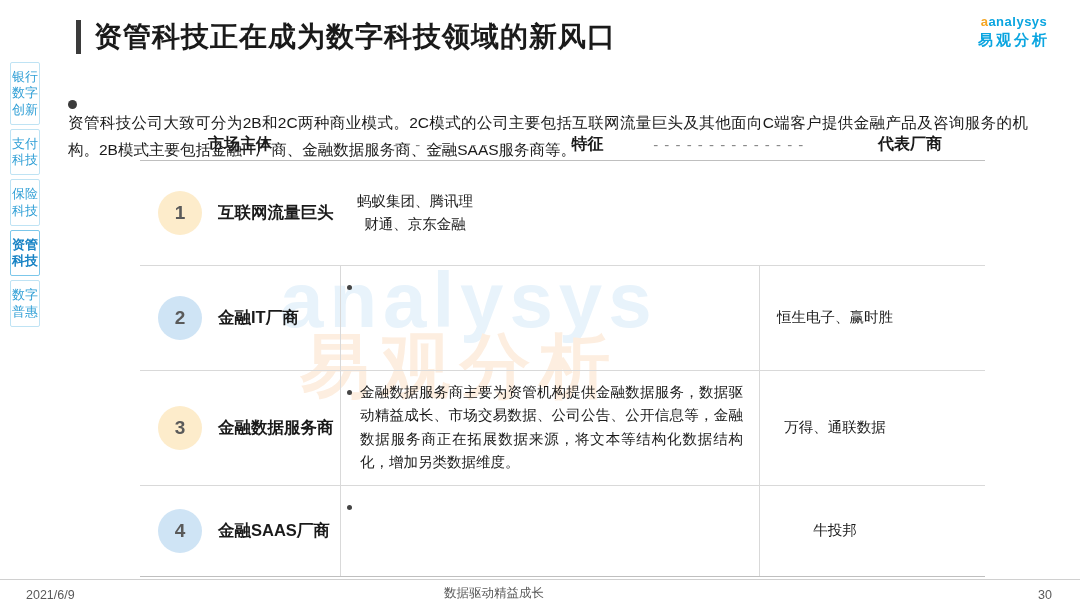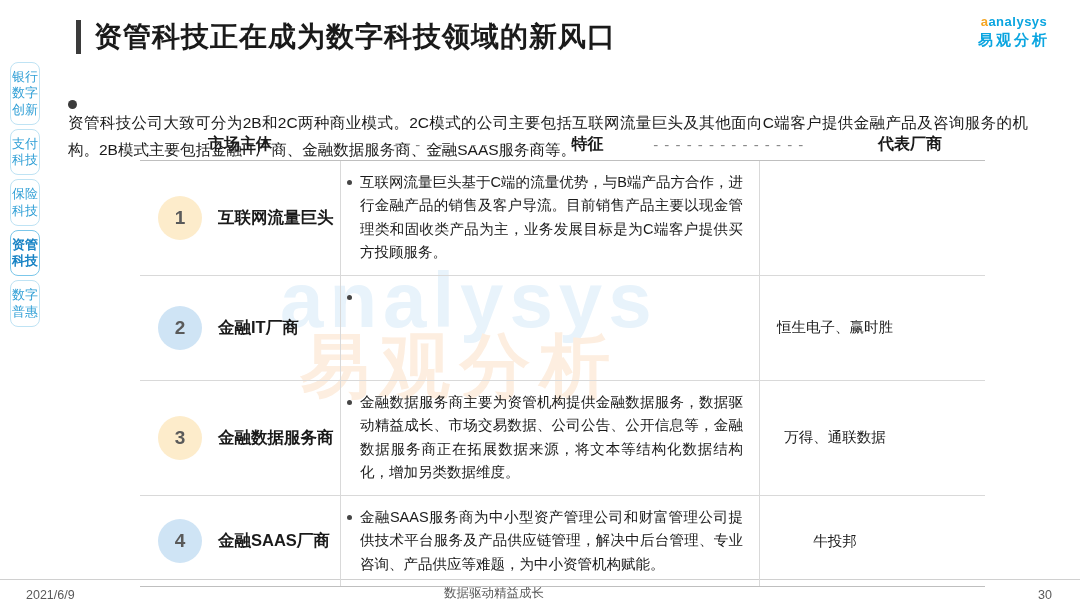--- a/index.html
+++ b/index.html
@@ -103,21 +103,21 @@
   .rail-item {
     width: 30px;
     margin-bottom: 4px;
     padding: 6px 0;
     box-sizing: border-box;
     font-size: 13px;
     line-height: 1.25;
     text-align: center;
     color: #2f9fd6;
     border: 1px solid #bfe3f4;
-    border-radius: 8px;
+    border-radius: 2px;
     background: #ffffff;
     letter-spacing: 0;
   }
   .rail-item span {
     display: block;
   }
   .rail-item.active {
     color: #1682c4;
     font-weight: bold;
     border-color: #7cc7ea;
@@ -330,24 +330,21 @@
       <div class="th" style="flex:0 0 70px;">特征</div>
       <div class="th-dash">- - - - - - - - - - - - - -</div>
       <div class="th col-vendor">代表厂商</div>
     </div>
 
     <div class="trow">
       <div class="cell-subject col-subject">
         <div class="num-circle" style="background:#fdeccb;">1</div>
         <div class="subject-label">互联网流量巨头</div>
       </div>
-      <div class="cell-feature col-feature">
-        <div class="feat-dot"></div>
-        <div class="feat-text">互联网流量巨头基于C端的流量优势，与B端产品方合作，进行金融产品的销售及客户导流。目前销售产品主要以现金管理类和固收类产品为主，业务发展目标是为C端客户提供买方投顾服务。</div>
-      </div>
+      <div class="cell-vendor col-vendor">蚂蚁集团、腾讯理财通、京东金融</div>
     </div>
 
     <div class="trow">
       <div class="cell-subject col-subject">
         <div class="num-circle" style="background:#cfe4f5;">2</div>
         <div class="subject-label">金融IT厂商</div>
       </div>
       <div class="cell-feature col-feature">
         <div class="feat-dot"></div>
       </div>
@@ -366,21 +363,20 @@
       <div class="cell-vendor col-vendor">万得、通联数据</div>
     </div>
 
     <div class="trow" style="min-height:90px;">
       <div class="cell-subject col-subject">
         <div class="num-circle" style="background:#cfe4f5;">4</div>
         <div class="subject-label">金融SAAS厂商</div>
       </div>
       <div class="cell-feature col-feature">
         <div class="feat-dot"></div>
-        <div class="feat-text">金融SAAS服务商为中小型资产管理公司和财富管理公司提供技术平台服务及产品供应链管理，解决中后台管理、专业咨询、产品供应等难题，为中小资管机构赋能。</div>
       </div>
       <div class="cell-vendor col-vendor">牛投邦</div>
     </div>
 
   </div>
 
   <div class="footer-line"></div>
   <div class="footer-date">2021/6/9</div>
   <div class="footer-center">数据驱动精益成长</div>
   <div class="footer-page">30</div>

